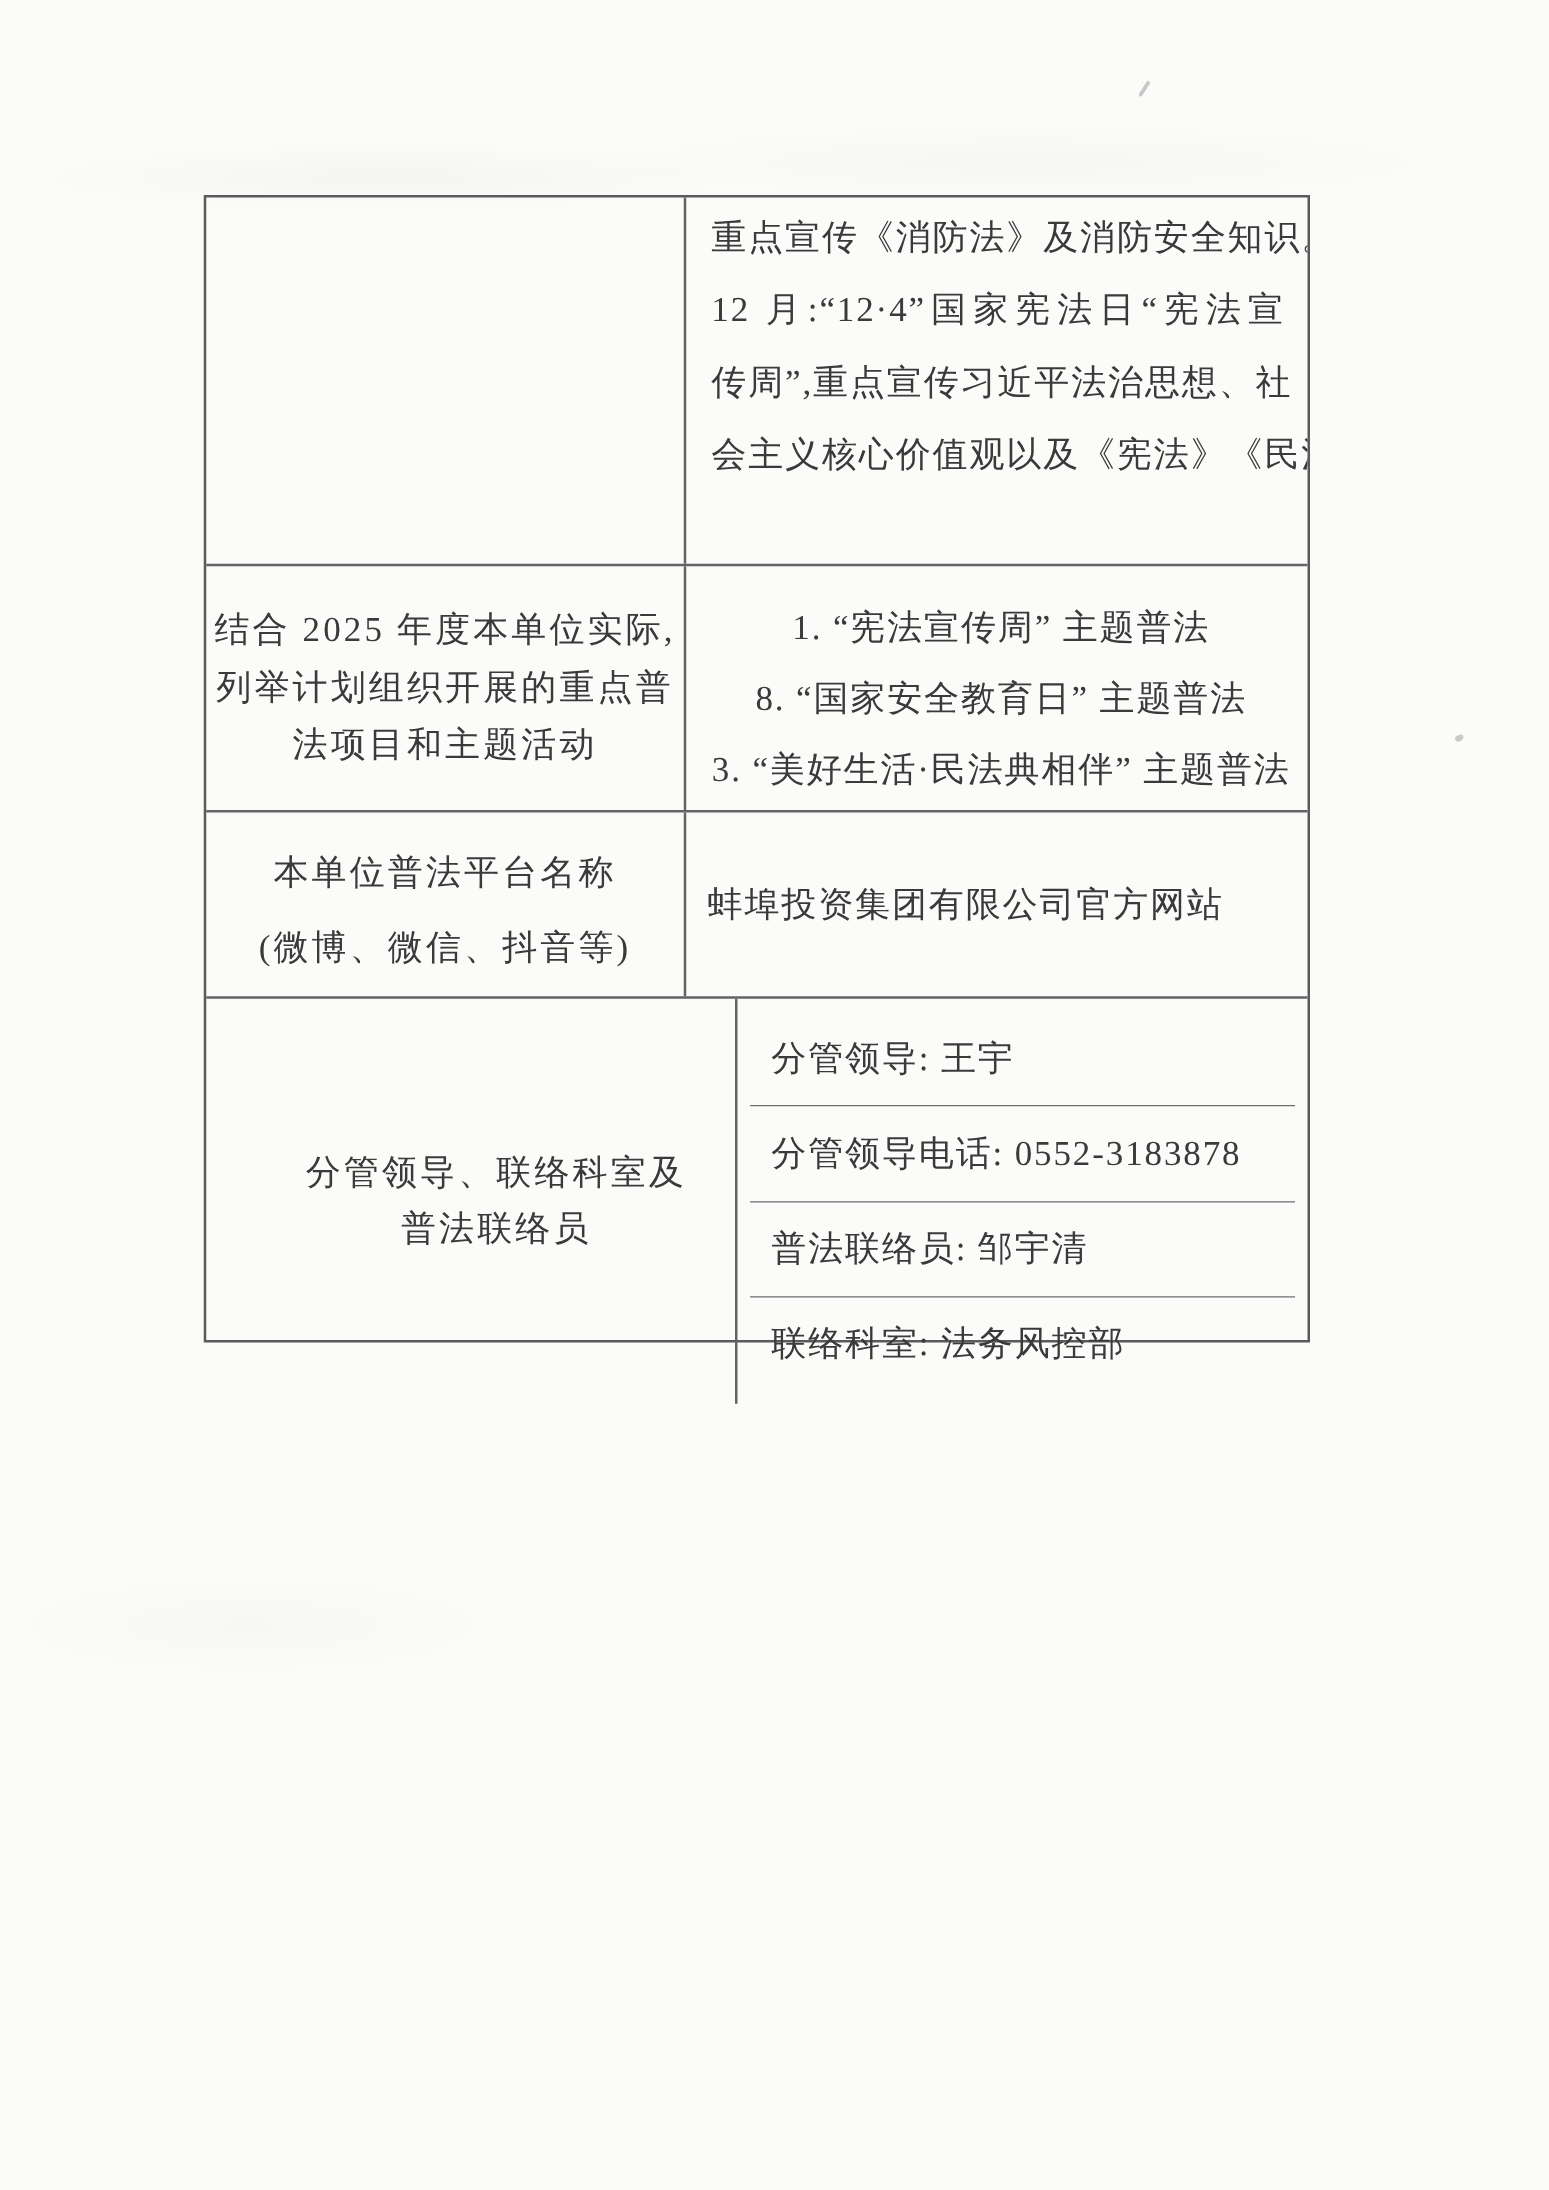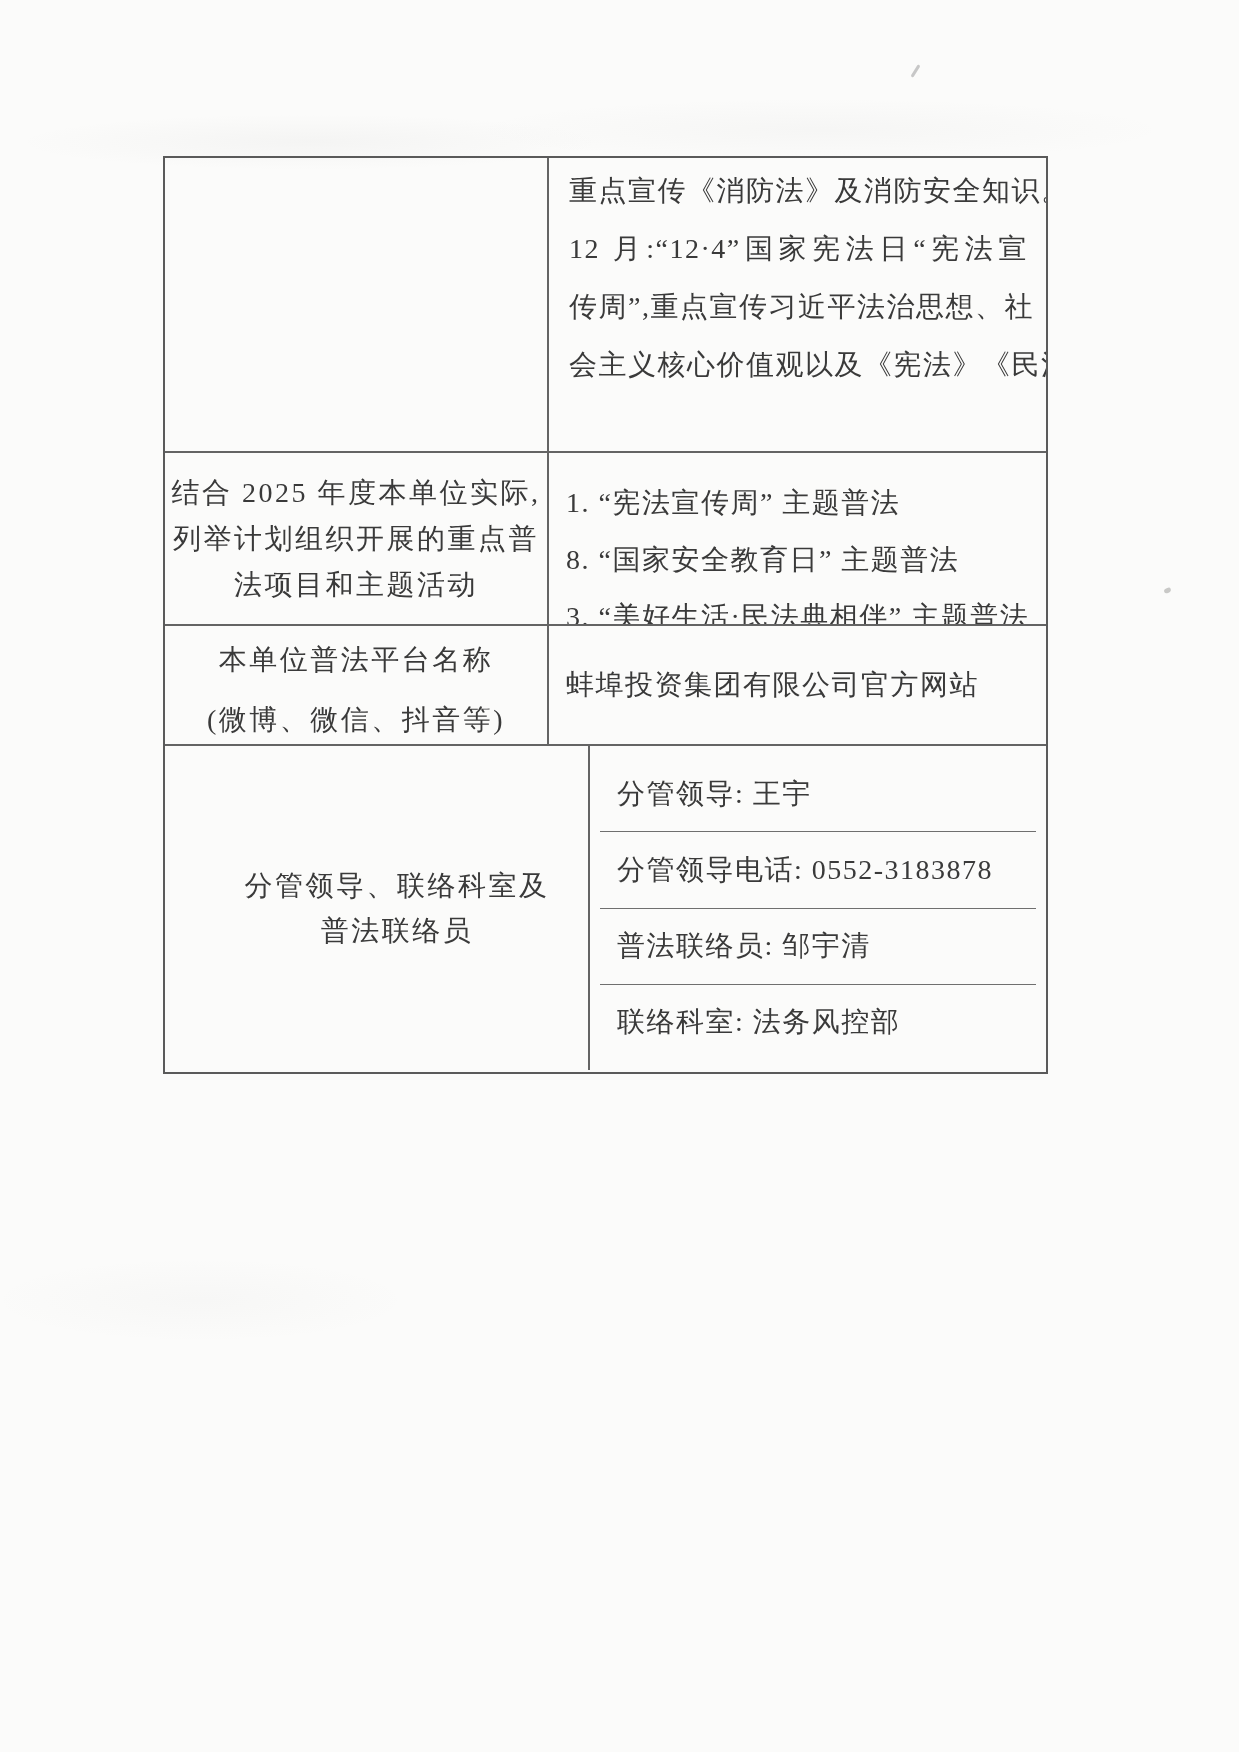--- a/index.html
+++ b/index.html
@@ -41,22 +41,22 @@
     left: 163px; top: 156px;
     width: 885px; height: 918px;
     border: 2px solid #5a5a5a;
     background: transparent;
     font-size: 28px;
     letter-spacing: 1.5px;
   }
   .t-row { display: flex; width: 100%; border-bottom: 2px solid #646464; }
   .t-row:last-child { border-bottom: none; }
   .row-1 { height: 295px; }
-  .row-2 { height: 173px; }
-  .row-3 { height: 120px; }
+  .row-2 { height: 197px; }
+  .row-3 { height: 149px; }
   .row-4 { height: 324px; }
   .cell-left {
     width: 382px; flex: 0 0 382px;
     display: flex; flex-direction: column;
     align-items: center; justify-content: center;
     text-align: center;
     letter-spacing: 2.5px;
   }
   .cell-right {
     flex: 1 1 auto;
@@ -68,21 +68,21 @@
   .p-line {
     display: block;
     line-height: 58px; height: 58px;
     text-align: justify;
     text-align-last: justify;
     white-space: nowrap;
   }
   
   .label-lines-3 { line-height: 46px; }
   .items-cell { padding: 21px 10px 0 17px; }
-  .item-line { line-height: 57px; height: 57px; white-space: nowrap; }
+  .item-line { line-height: 57px; height: 57px; white-space: nowrap; text-align: center; }
   
   .label-lines-2 { line-height: 60px; padding-top: 10px; }
   .single-cell {
     display: flex; align-items: center;
     padding-left: 17px;
     white-space: nowrap;
   }
   
   .label-lines-2b { line-height: 45px; margin-left: 41px; }
   .subrows-cell { display: flex; flex-direction: column; padding: 10px; }

